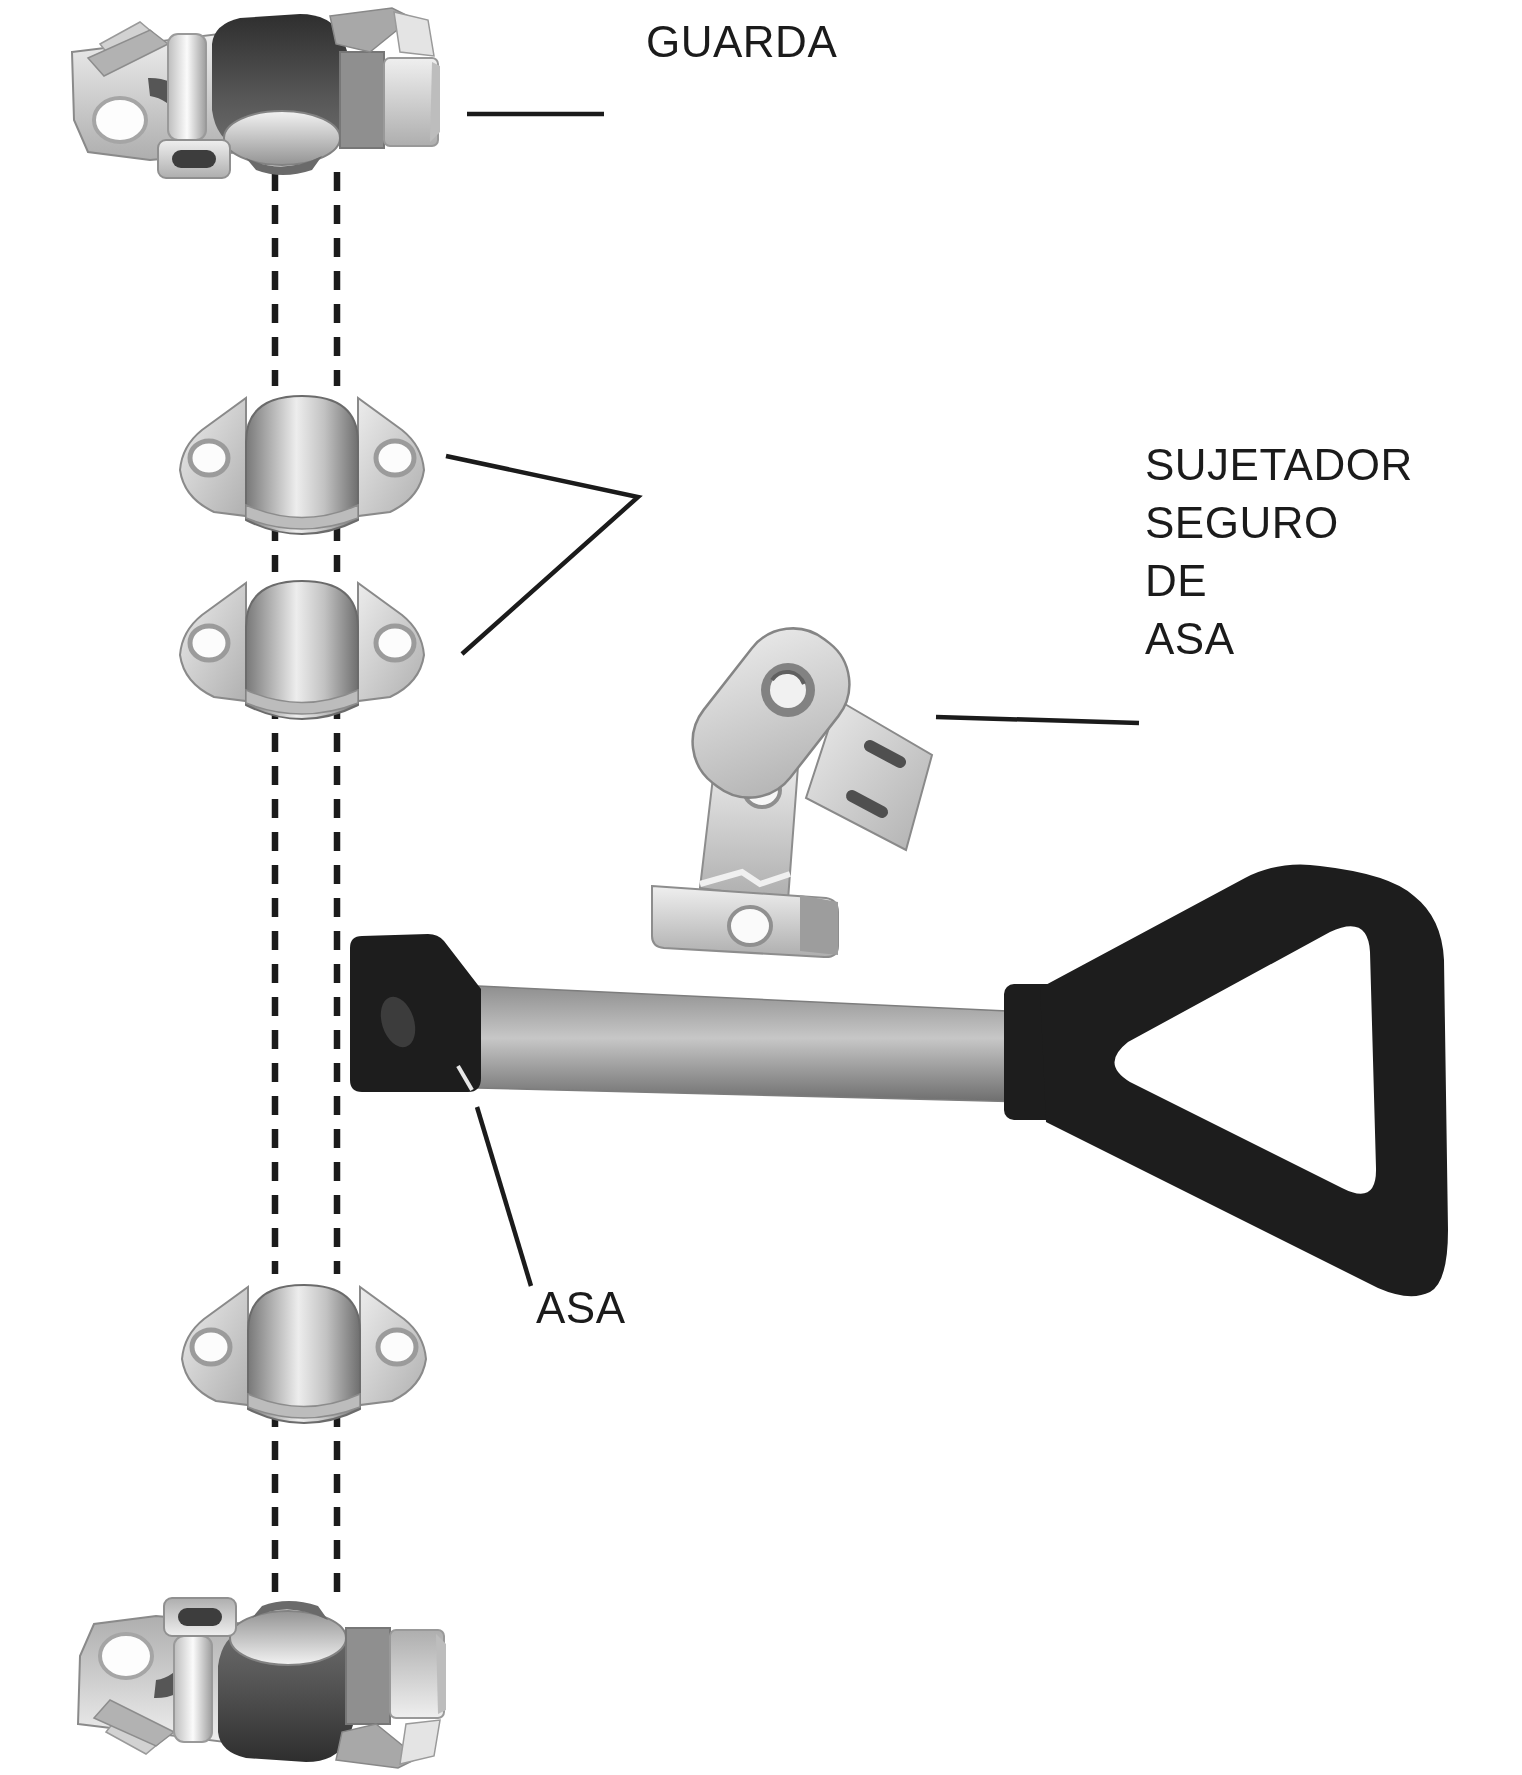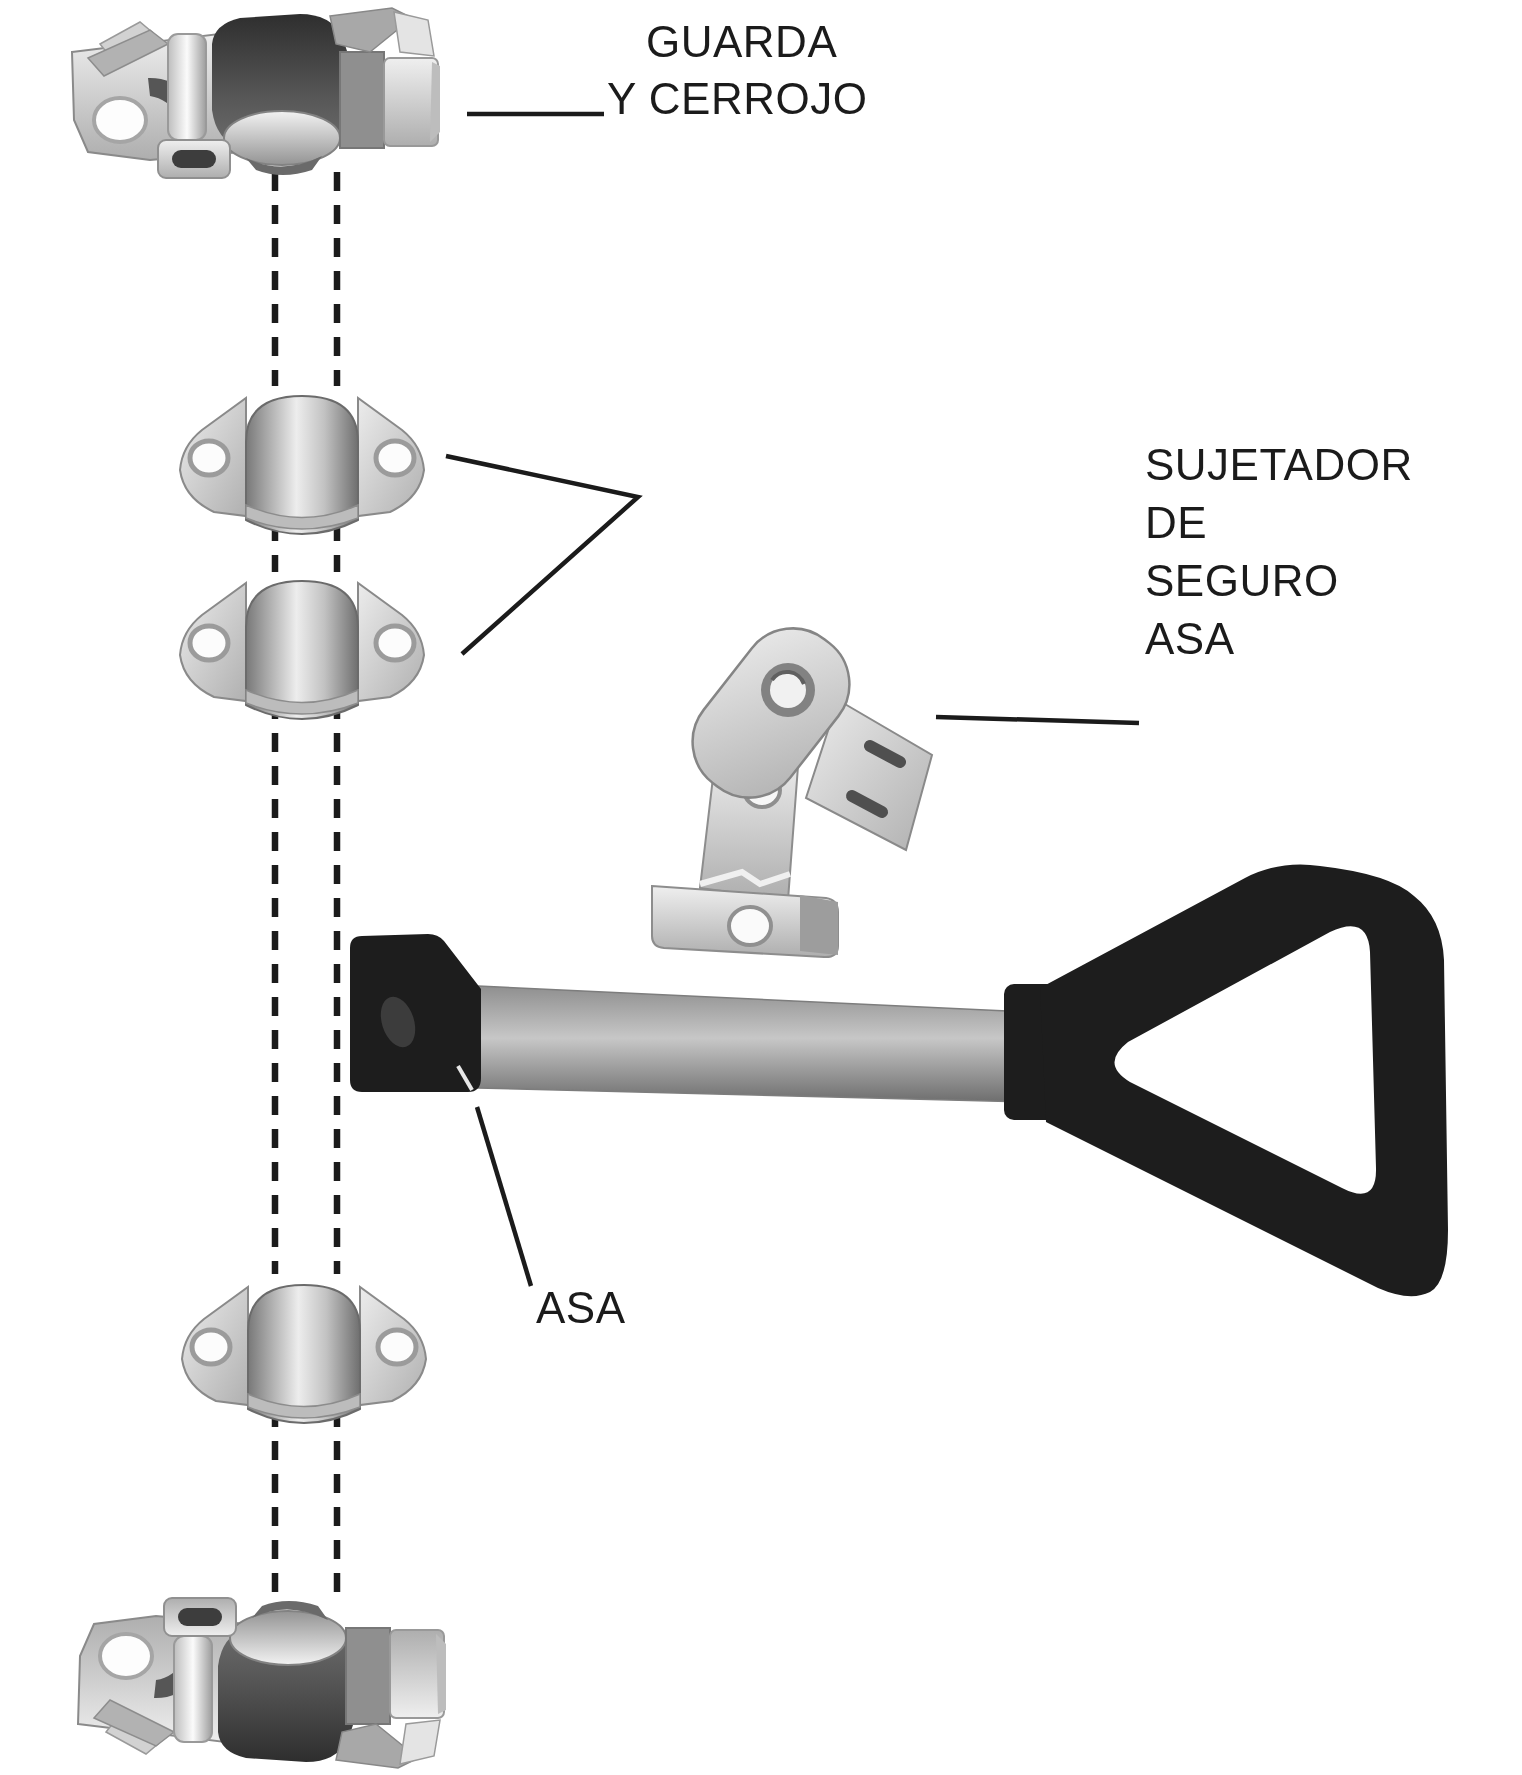--- a/index.html
+++ b/index.html
@@ -172,28 +172,27 @@
     <g>
       <line class="leader" x1="467" y1="114" x2="604" y2="114"></line>
       <polyline class="leader ink-stroke" points="446,456 638,497 462,654"></polyline>
       <line class="leader" x1="936" y1="717" x2="1139" y2="723"></line>
       <line class="leader" x1="477" y1="1107" x2="531" y2="1286"></line>
     </g>
   </svg>
 
   <div class="diagram-label" id="label-guarda">
     <span class="lbl-line indent">GUARDA</span>
-    <span class="lbl-line">Y CERROJO</span>
   </div>
 
 
   <div class="diagram-label" id="label-sujetador">
     <span class="lbl-line">SUJETADOR</span>
+    <span class="lbl-line">SEGURO</span>
     <span class="lbl-line">DE</span>
-    <span class="lbl-line">SEGURO</span>
     <span class="lbl-line">ASA</span>
   </div>
 
   <div class="diagram-label" id="label-asa">
     <span class="lbl-line">ASA</span>
   </div>
 
 </div>
 
 </body></html>

